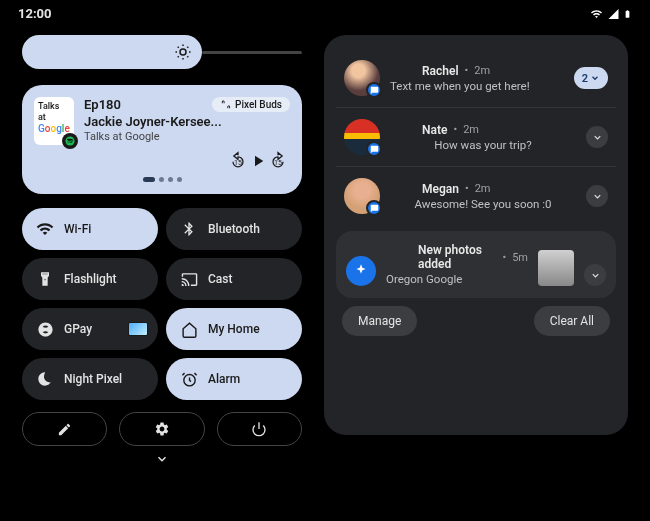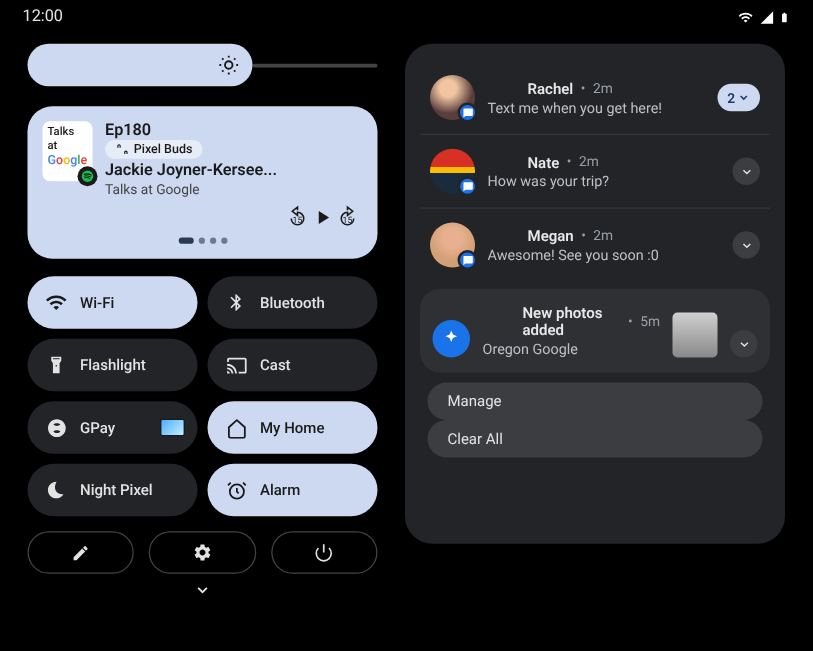--- a/index.html
+++ b/index.html
@@ -1,36 +1,36 @@
 <!DOCTYPE html>
 <html><head>
 <meta charset="utf-8">
 <style>
 * { margin:0; padding:0; box-sizing:border-box; font-family:-apple-system,BlinkMacSystemFont,"Segoe UI",Roboto,sans-serif; }
 body { background:#000; color:#e3e3e3; width:650px; height:521px; overflow:hidden; }
-.statusbar { display:flex; justify-content:space-between; align-items:flex-end; padding:6px 18px 0; font-size:13px; font-weight:400; }
+.statusbar { display:flex; justify-content:space-between; align-items:flex-end; padding:6px 18px 0; font-size:13px; font-weight:700; }
 .status-icons { display:flex; gap:3px; align-items:center; }
 .main { display:flex; gap:22px; padding:14px 22px 10px; }
 .left { width:280px; }
 .right { flex:1; }
 
 .brightness { display:flex; align-items:center; gap:0; margin-bottom:16px; }
 .bright-track { height:34px; background:#cdd9f0; border-radius:17px; width:180px; position:relative; display:flex; align-items:center; justify-content:flex-end; padding-right:10px; }
 .bright-rest { height:3px; background:#444; border-radius:2px; flex:1; margin-left:0; }
 .bright-icon { color:#1a1a1a; }
 
 .media-card { background:#cdd9f0; border-radius:20px; padding:12px; color:#1a1a1a; margin-bottom:14px; }
 .media-row { display:flex; gap:10px; }
 .media-art { width:40px; height:48px; background:#fff; border-radius:6px; position:relative; padding:4px; font-size:9px; line-height:1.2; font-weight:500; }
 .media-art .g { font-size:10px; }
 .g1{color:#4285F4}.g2{color:#EA4335}.g3{color:#FBBC05}.g4{color:#34A853}
 .spotify-dot { position:absolute; right:-4px; bottom:-4px; width:16px; height:16px; background:#1a1a1a; border-radius:50%; display:flex; align-items:center; justify-content:center; }
 .spotify-dot svg { width:10px; height:10px; }
 .media-info { flex:1; min-width:0; }
-.media-top { display:flex; justify-content:space-between; align-items:flex-start;flex-direction:column; }
+.media-top { display:flex; justify-content:space-between; align-items:flex-start; }
 .ep { font-size:13px; font-weight:600; }
 .title { font-size:13px; font-weight:600; margin-top:2px; white-space:nowrap; overflow:hidden; text-overflow:ellipsis; }
 .source { font-size:11px; color:#444; margin-top:1px; }
 .chip { background:#e7edf7; border-radius:10px; padding:2px 8px; font-size:10px; font-weight:500; display:flex; align-items:center; gap:4px; }
 .media-controls { display:flex; justify-content:flex-end; align-items:center; margin-top:6px; padding-right:2px;}
 .ctrl { width:20px; height:20px; display:flex; align-items:center; justify-content:center; position:relative; font-size:7px; }
 .pager { display:flex; justify-content:center; gap:4px; margin-top:6px; }
 .dot { width:5px; height:5px; border-radius:50%; background:#6b7a94; }
 .dot.long { width:12px; border-radius:3px; background:#2a3a55; }
 
@@ -40,34 +40,34 @@
 .qtile.lite { background:#cdd9f0; color:#1a1a1a; }
 .qtile .icon { width:18px; display:flex; align-items:center; justify-content:center; }
 .gpay-card { position:absolute; right:10px; width:20px; height:14px; border-radius:2px; background:linear-gradient(135deg,#4facfe 0%,#c2f0ff 100%); border:1px solid #1a1a1a; }
 
 .btnrow { display:flex; gap:12px; margin-top:12px; justify-content:center; }
 .rbtn { flex:1; height:34px; border:1px solid #444; border-radius:17px; display:flex; align-items:center; justify-content:center; background:transparent; }
 .handle { display:flex; justify-content:center; margin-top:6px; }
 
 .panel { background:#232427; border-radius:22px; padding:14px 12px; min-height:400px; }
 .notif { display:flex; align-items:center; gap:10px; padding:11px 8px; position:relative; }
-.notif + .notif { border-top:1px solid #343538; }
+.notif + .notif { border-top:1px solid #343538;text-align:center; }
 .avatar { width:36px; height:36px; border-radius:50%; background:#4b5565; position:relative; flex-shrink:0; background-size:cover; }
 .app-dot { position:absolute; right:-2px; bottom:-2px; width:16px; height:16px; background:#1a73e8; border-radius:50%; border:2px solid #232427; display:flex; align-items:center; justify-content:center; }
 .nbody { flex:1; min-width:0; }
 .nline1 { font-size:12px; display:flex; align-items:center; gap:6px;padding-left:32px; }
 .nname { font-weight:600; color:#e8e8e8; }
 .ntime { color:#9aa0a6; font-size:11px; }
 .nmsg { font-size:11.5px; color:#bdc1c6; margin-top:1px; white-space:nowrap; overflow:hidden; text-overflow:ellipsis;}
 .expand { width:22px; height:22px; background:#3c3d40; border-radius:50%; display:flex; align-items:center; justify-content:center; flex-shrink:0; }
 .pill { background:#cdd9f0; color:#1a3a6e; border-radius:11px; height:22px; padding:0 8px; font-size:11px; font-weight:600; display:flex; align-items:center; gap:2px; }
 .photo-card { background:#2f3033; border-radius:16px; padding:12px 10px; display:flex; align-items:flex-end; gap:10px; margin-top:6px;}
 .photodot { width:30px; height:30px; border-radius:50%; background:#1a73e8; display:flex; align-items:center; justify-content:center; flex-shrink:0;}
 .thumb { width:36px; height:36px; border-radius:4px; background:linear-gradient(180deg,#d0d0d0 0%, #888 100%); flex-shrink:0;}
-.footer { display:flex; justify-content:space-between; padding:8px 6px 0;flex-direction:column; }
+.footer { display:flex; justify-content:space-between; padding:8px 6px 0; }
 .chipbtn { background:#3c3d40; border-radius:16px; padding:8px 16px; font-size:12px; color:#e3e3e3; }
 .avatar.a1{background:radial-gradient(circle at 40% 30%, #f0c5a0 20%, #5a3d3d 60%);}
 .avatar.a2{background:linear-gradient(180deg,#d93025 40%, #fbbc04 40%, #fbbc04 55%, #1a2b3c 55%);}
 .avatar.a3{background:radial-gradient(circle at 50% 35%, #e8b090 25%, #d4a075 60%);}
 </style>
 </head>
 <body>
 
 <div class="statusbar">
   <span>12:00</span>

